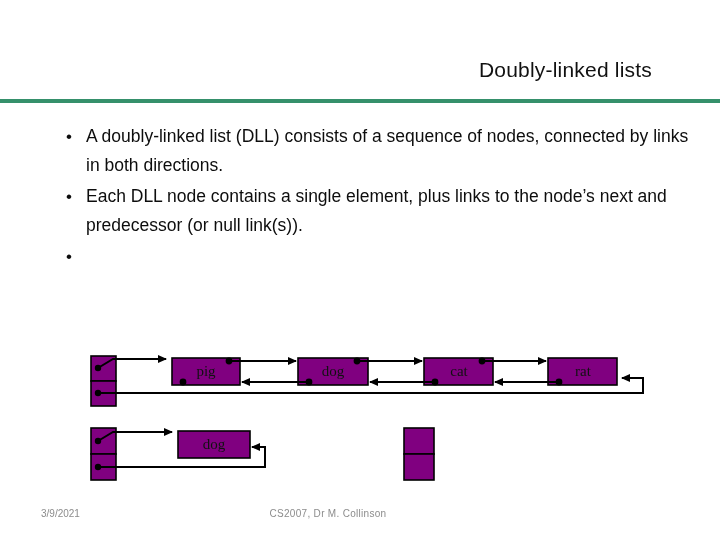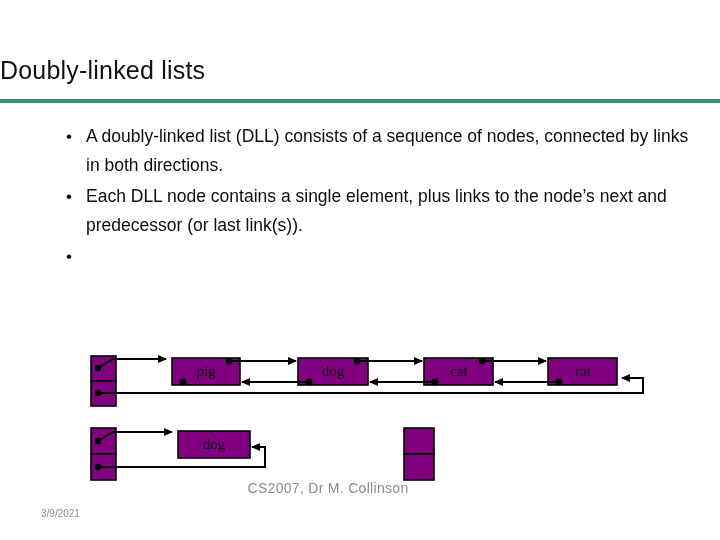--- a/index.html
+++ b/index.html
@@ -17,22 +17,22 @@
   .slide {
     position: absolute;
     inset: 0;
     background: #ffffff;
   }
   .slide-title {
     position: absolute;
     top: 54px;
     left: 0;
     width: 652px;
-    text-align: left;
-    font-size: 25px;
+    text-align: right;
+    font-size: 21px;
     font-weight: 400;
     color: #111111;
     letter-spacing: 0.2px;
     line-height: 32px;
     font-family: "Liberation Sans", sans-serif;
   }
   .title-rule {
     position: absolute;
     top: 99px;
     left: 0;
@@ -79,24 +79,24 @@
     position: absolute;
     left: 41px;
     top: 508px;
     font-size: 10px;
     color: #8c8c8c;
     font-family: "Liberation Sans", sans-serif;
   }
   .footer-course {
     position: absolute;
     left: 0;
-    top: 480px;
+    top: 508px;
     width: 656px;
     text-align: center;
-    font-size: 14px;
+    font-size: 10px;
     color: #8c8c8c;
     letter-spacing: 0.3px;
     font-family: "Liberation Sans", sans-serif;
   }
   .node-label {
     font-family: "Liberation Serif", serif;
     font-size: 15px;
     fill: #111111;
   }
 </style>
@@ -108,21 +108,21 @@
   <div class="slide-title">Doubly-linked lists</div>
   <div class="title-rule"></div>
 
   <ul class="body-list">
     <li class="bullet-item">
       <span class="dot">•</span>
       <span><span>A </span><b>doubly-linked list</b><span>  (</span><b>DLL</b><span>) consists of a sequence of nodes, connected by links in both directions.</span></span>
     </li>
     <li class="bullet-item">
       <span class="dot">•</span>
-      <span>Each DLL node contains a single element, plus links to the node’s next and predecessor (or last link(s)).</span>
+      <span>Each DLL node contains a single element, plus links to the node’s next and predecessor (or null link(s)).</span>
     </li>
     <li class="bullet-item">
       <span class="dot">•</span>
     </li>
   </ul>
 
   <svg class="diagram" viewBox="0 0 720 160">
     <defs>
       <marker id="arr" markerWidth="9" markerHeight="9" refX="8" refY="4" orient="auto" markerUnits="userSpaceOnUse">
         <path d="M0,0 L9,4 L0,8 z" fill="#000000"></path>

